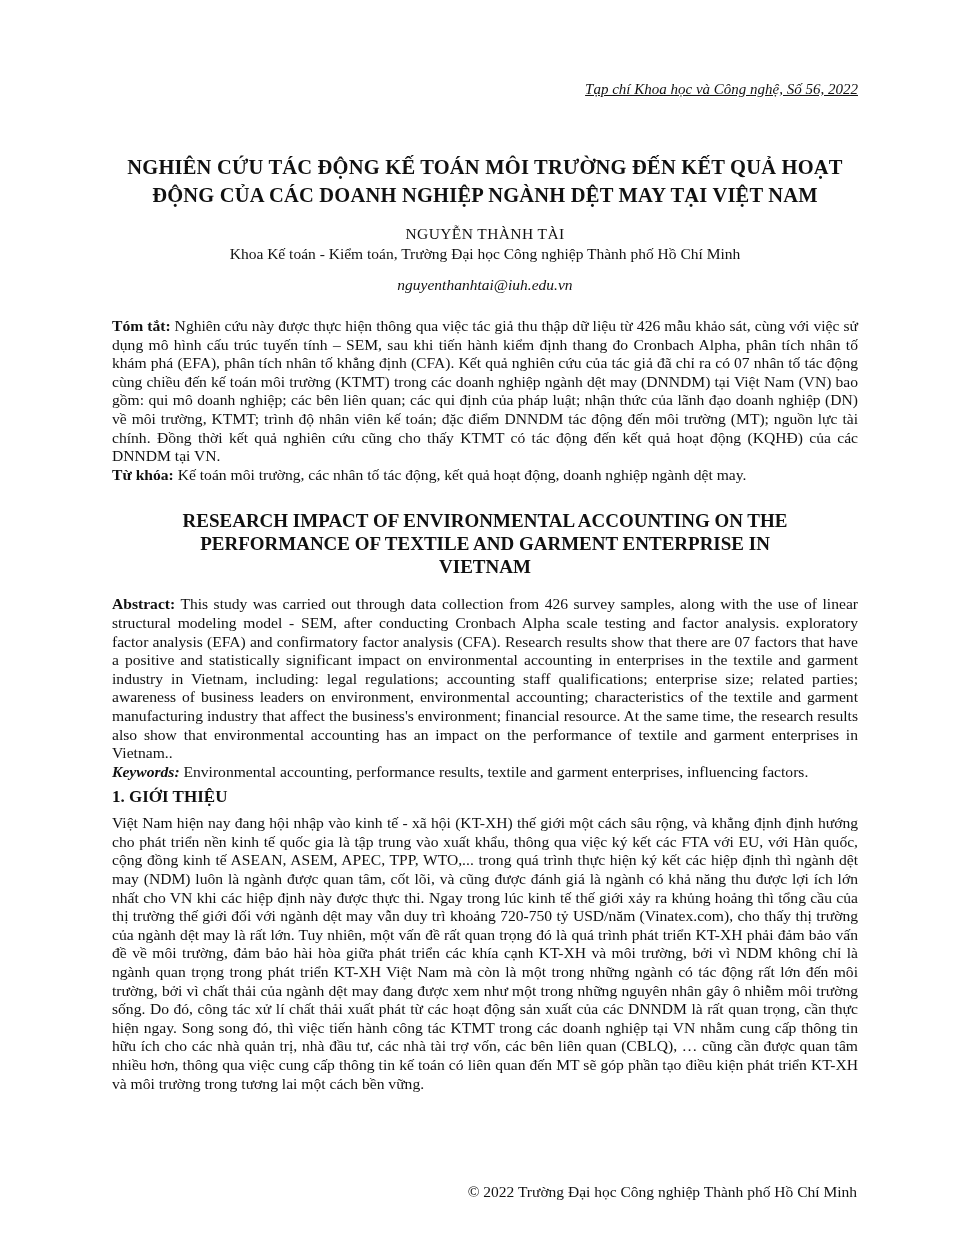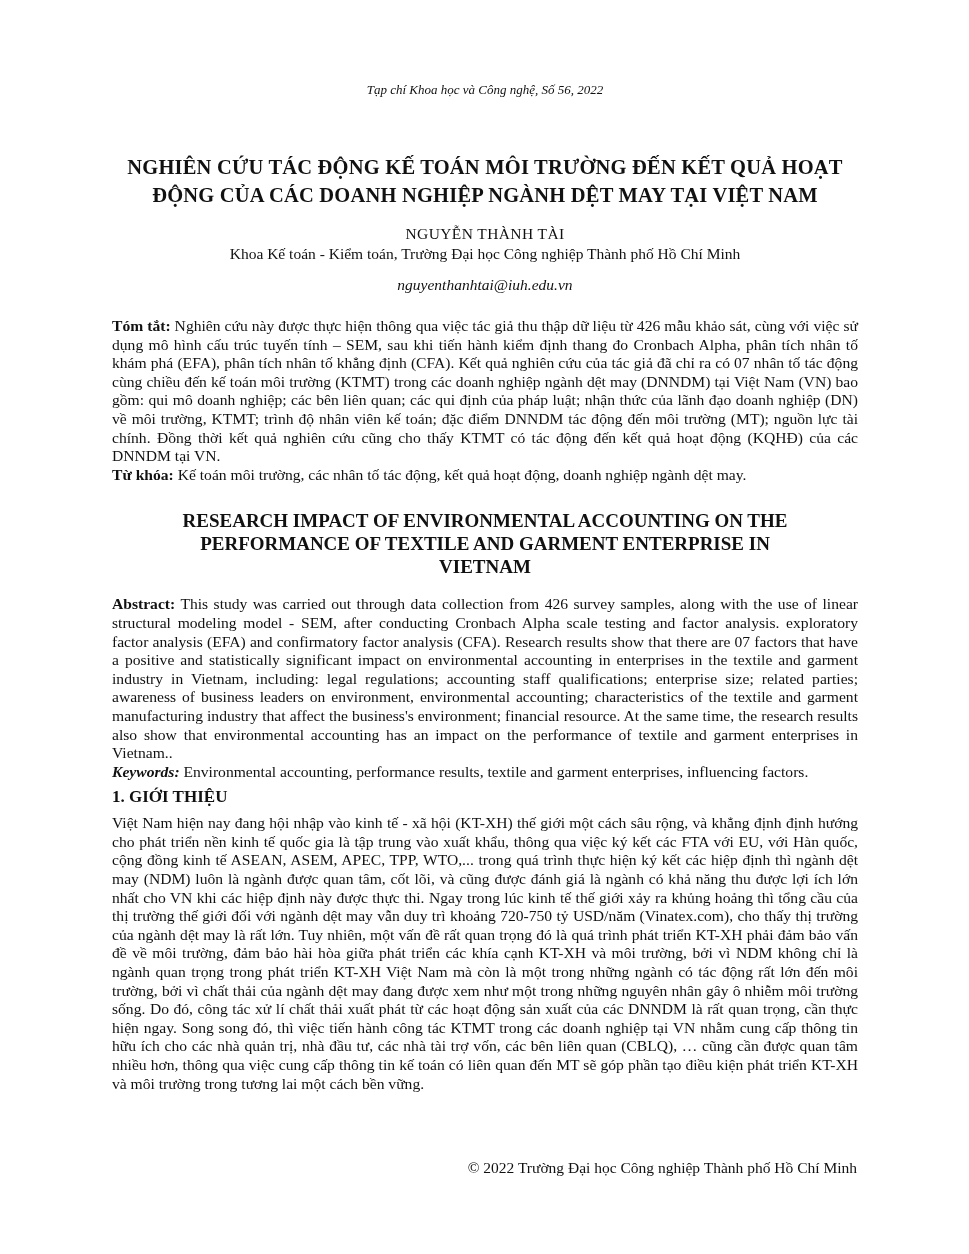--- a/index.html
+++ b/index.html
@@ -17,24 +17,25 @@
     font-family: "Liberation Serif", "DejaVu Serif", serif;
     overflow: hidden;
     box-sizing: border-box;
   }
   .content {
     padding: 0 111px 0 112px;
     box-sizing: border-box;
   }
   .journal-header {
     margin-top: 80px;
-    text-align: center;
+    text-align: right;
     font-style: italic;
-    font-size: 13px;
+    font-size: 15px;
     line-height: 19px;
+    text-decoration: underline;
   }
   .title-vi {
     margin: 54px auto 0 auto;
     max-width: 730px;
     text-align: center;
     font-weight: bold;
     font-size: 20.5px;
     line-height: 28px;
     letter-spacing: 0.2px;
   }
@@ -89,21 +90,21 @@
     line-height: 22px;
   }
   .section-body {
     margin-top: 6px;
   }
   b.inline-label { font-weight: bold; }
   b.inline-label-italic { font-weight: bold; font-style: italic; }
   .page-footer {
     position: absolute;
     right: 112px;
-    top: 1158px;
+    top: 1182px;
     font-size: 15.5px;
     line-height: 19px;
     text-align: right;
   }
 </style>
 </head>
 <body>
 
 <div class="page">
   <div class="content">

